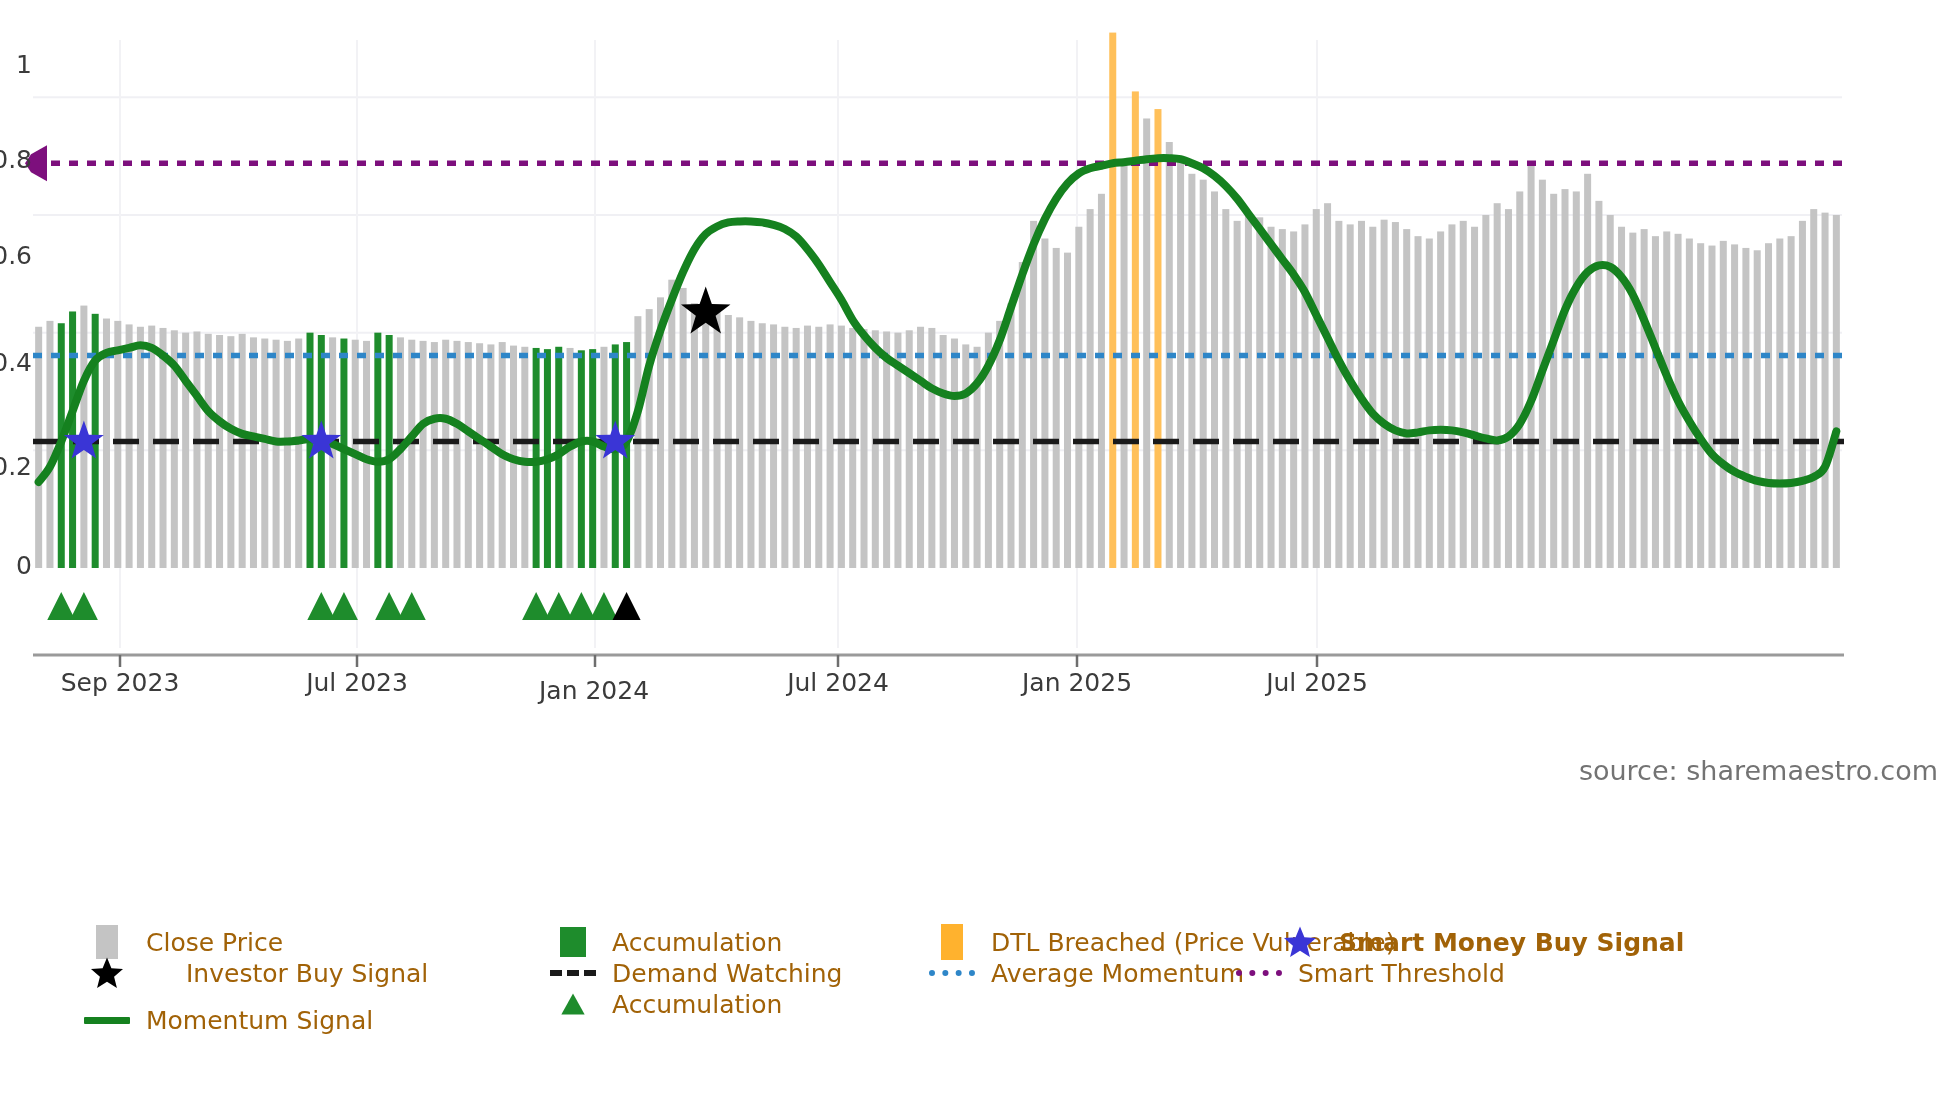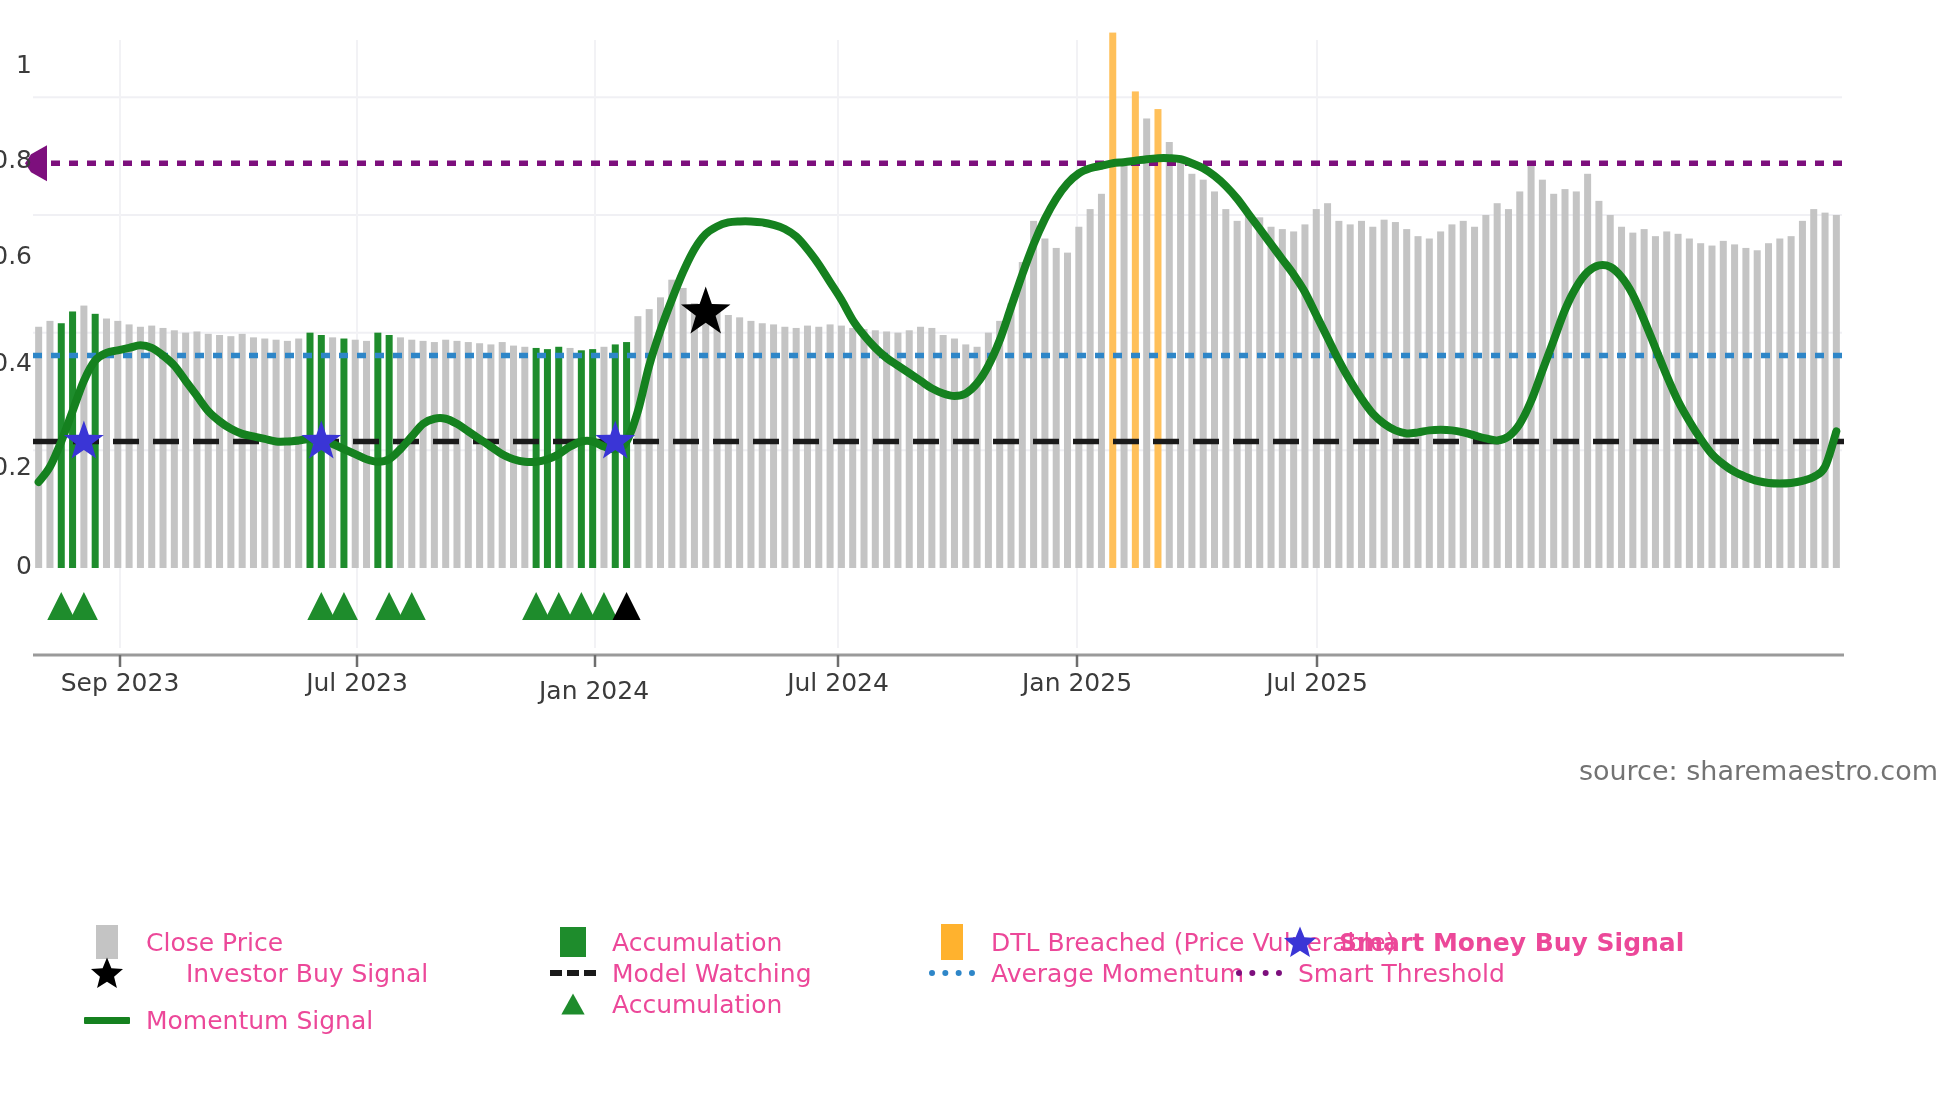--- a/index.html
+++ b/index.html
@@ -71,21 +71,21 @@
   }
   .legend-item {
     position: absolute;
     display: flex;
     align-items: center;
     height: 34px;
     white-space: nowrap;
   }
   .legend-label {
     font-size: 25px;
-    color: #ec4899;
+    color: #a16207;
     margin-left: 16px;
     line-height: 1;
   }
   .key {
     width: 46px;
     height: 34px;
     display: flex;
     align-items: center;
     justify-content: center;
     flex: 0 0 46px;
@@ -370,21 +370,21 @@
             <polygon points="12,1 15.1,8.6 23.3,9.2 17,14.6 19,22.6 12,18.2 5,22.6 7,14.6 0.7,9.2 8.9,8.6" fill="#000000"></polygon>
           </svg>
       </span>
       <span class="legend-label">Investor Buy Signal</span>
     </div>
 
     <div class="legend-item" style="left:466px; top:31px;">
       <span class="key">
           <span class="key-dash-black"></span>
         </span>
-      <span class="legend-label">Model Watching</span>
+      <span class="legend-label">Demand Watching</span>
     </div>
 
     <div class="legend-item" style="left:845px; top:31px;">
       <span class="key">
           <span class="key-dot-blue"></span>
         </span>
       <span class="legend-label">Average Momentum</span>
     </div>
 
     <div class="legend-item" style="left:1152px; top:31px;">

